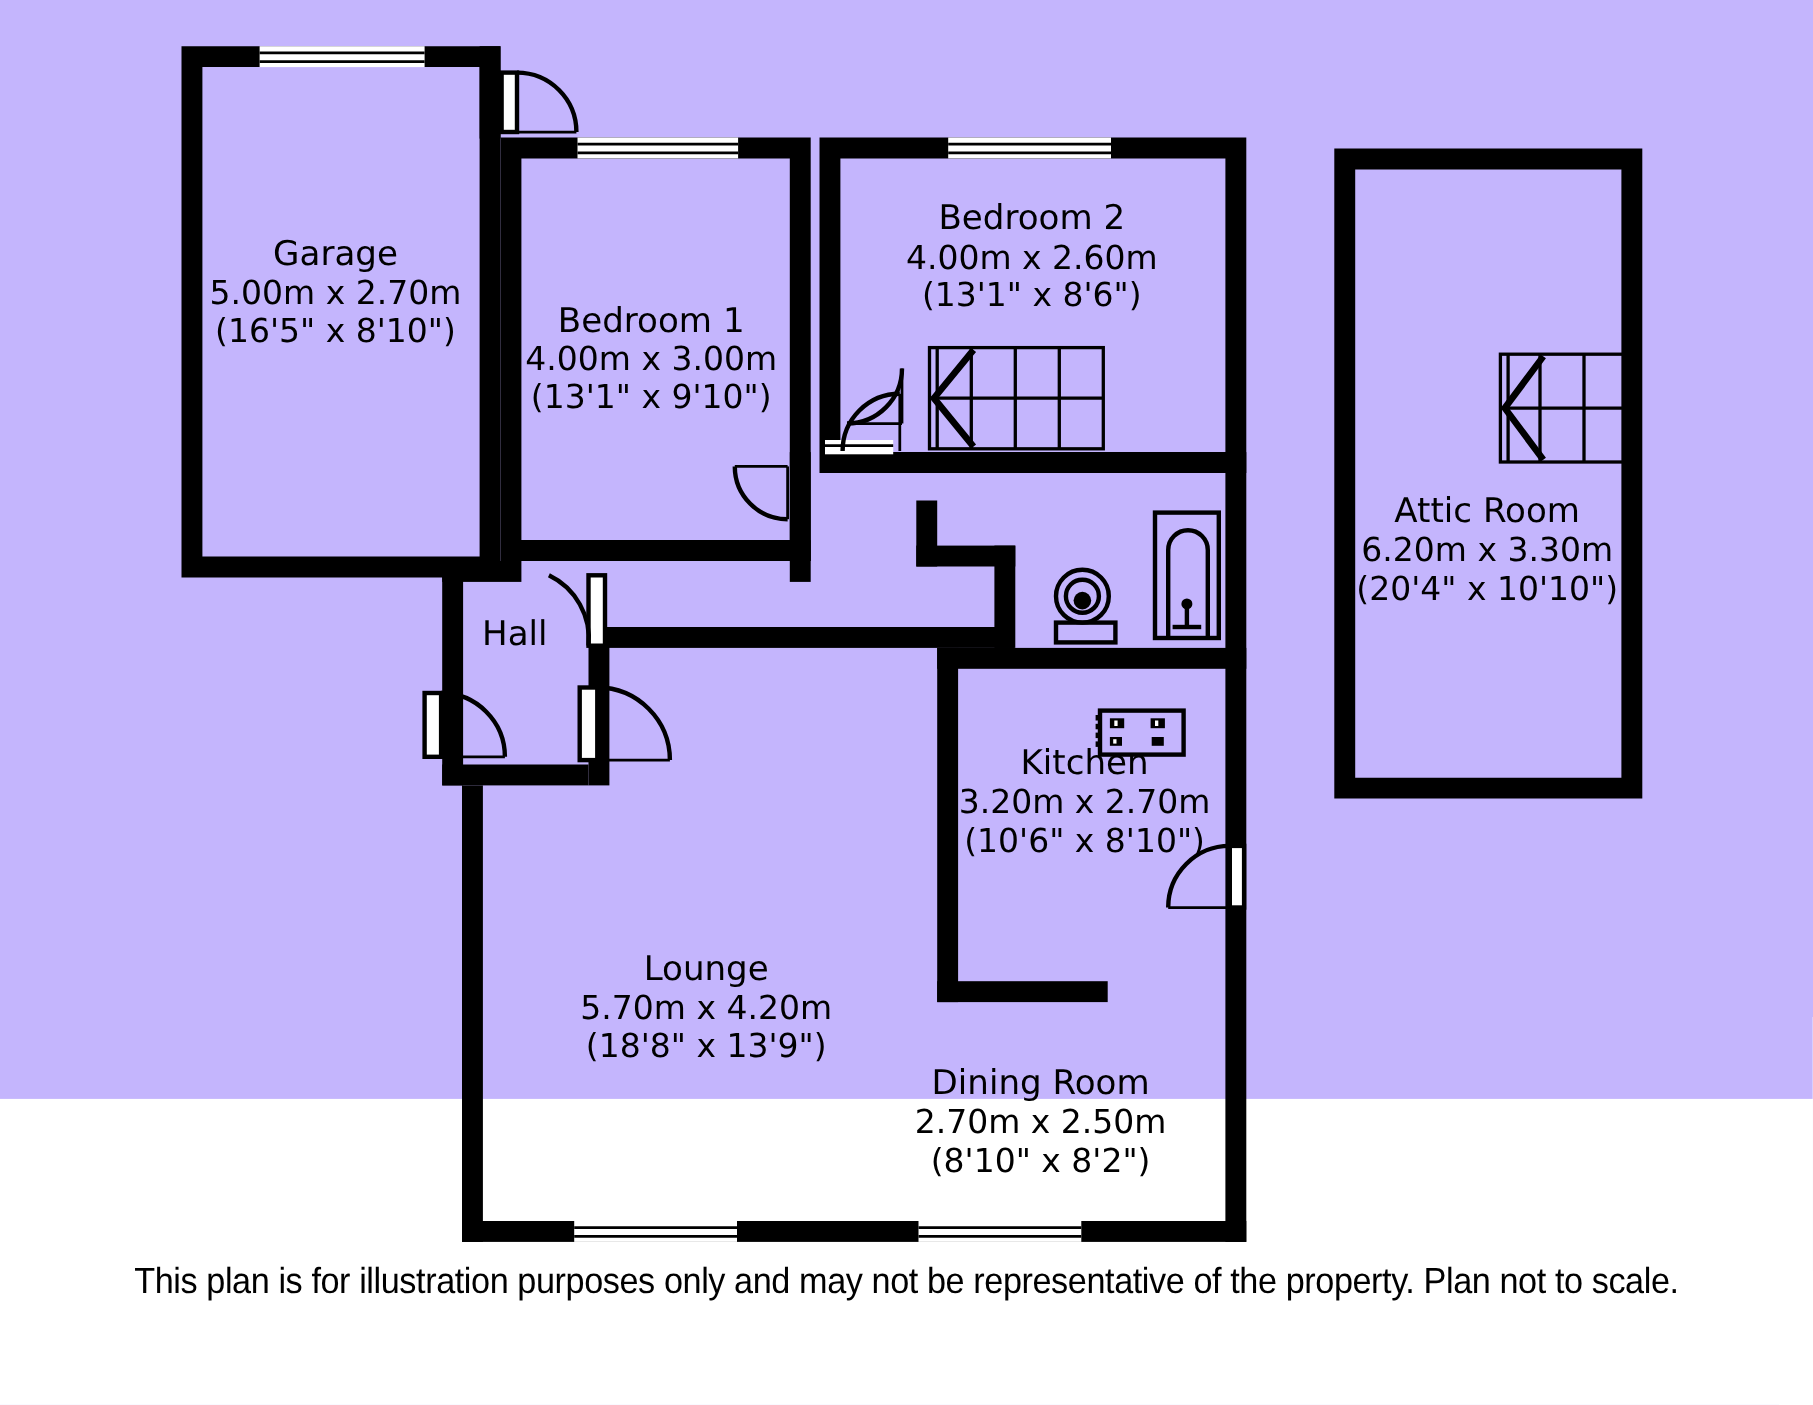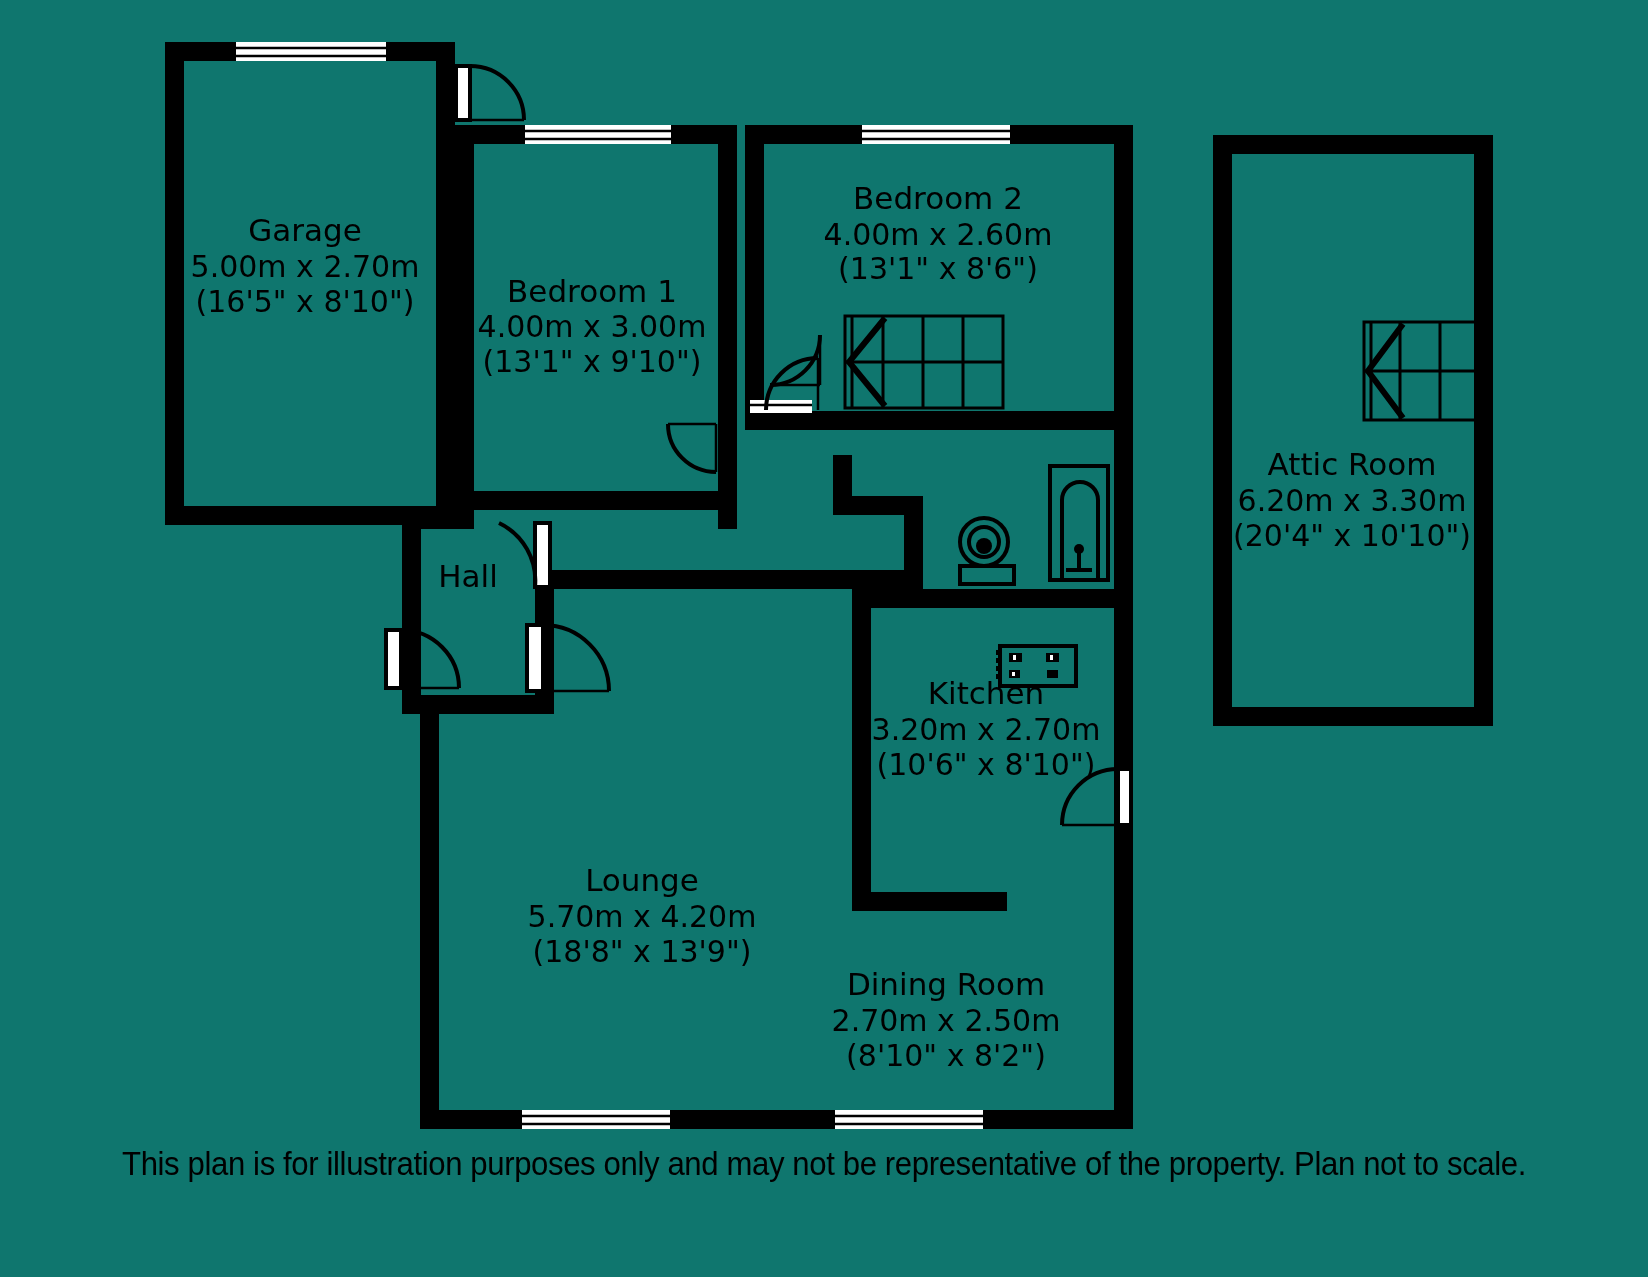--- a/index.html
+++ b/index.html
@@ -10,22 +10,22 @@
   }
   body {
     width: 1648px;
     height: 1277px;
     font-family: "DejaVu Sans", sans-serif;
     overflow: hidden;
   }
   #plan-root {
     position: relative;
     width: 1648px;
-    height: 1277px;
-    background: #0f766e;
+    height: 999px;
+    background: #c4b5fd;
   }
   svg#floorplan {
     display: block;
     width: 1648px;
     height: 1277px;
   }
   .wall      { fill: #000000; }
   .win       { fill: #ffffff; stroke: none; }
   .winline   { stroke: #000000; stroke-width: 2.5; fill: none; }
   .doorarc   { fill: none; stroke: #000000; stroke-width: 4; }

